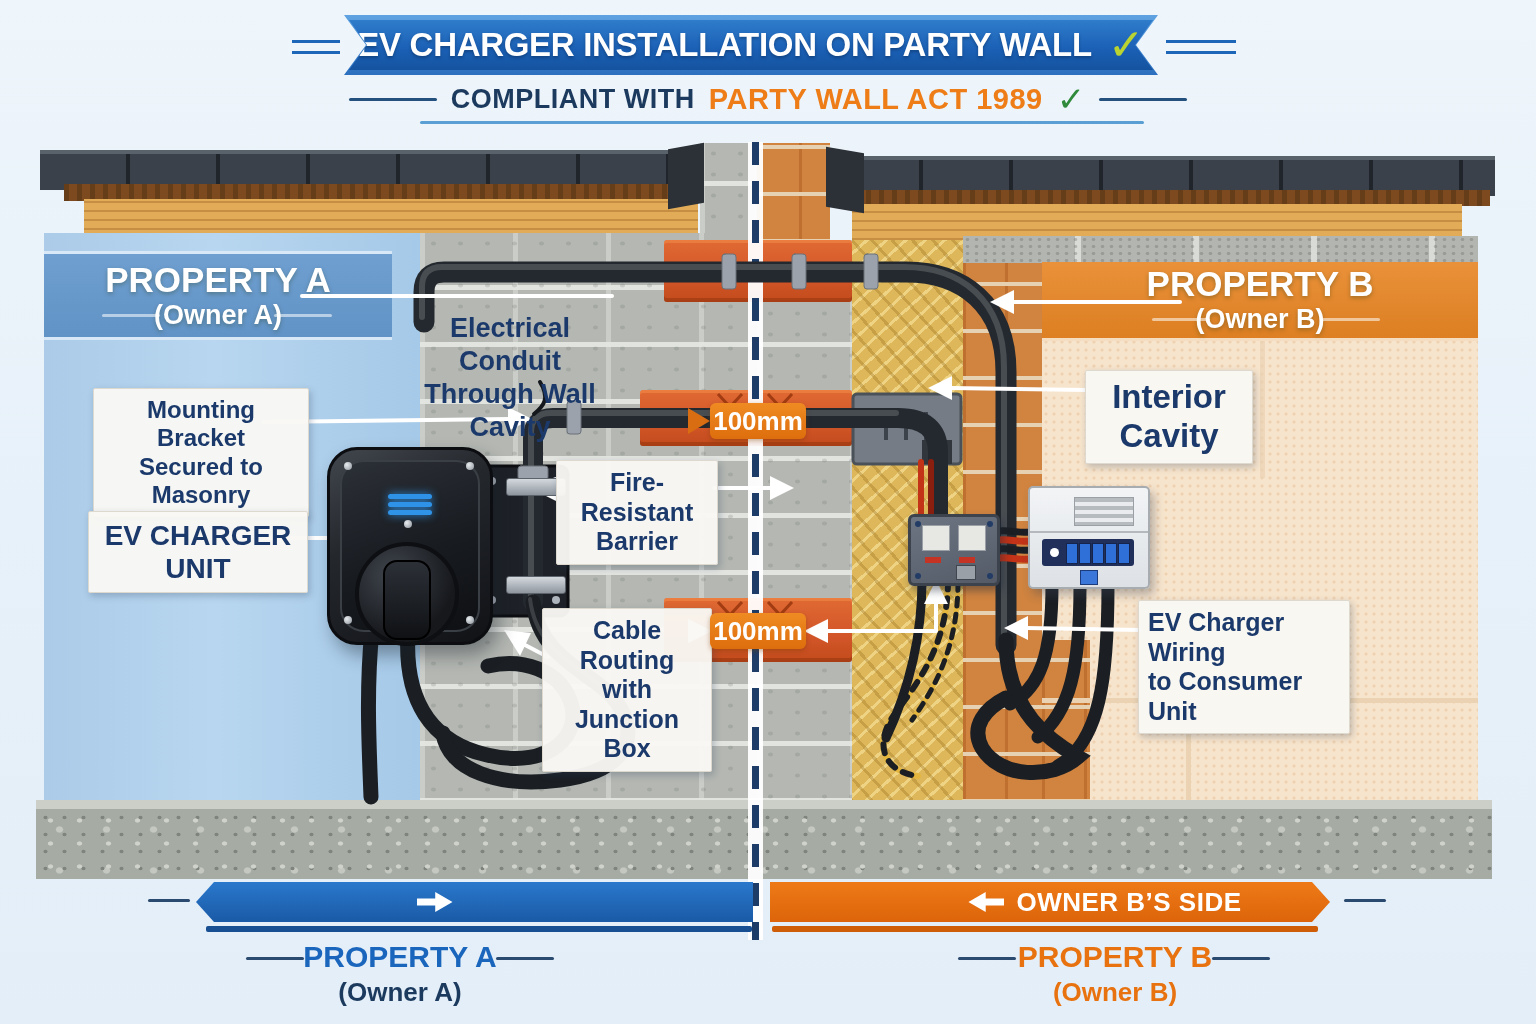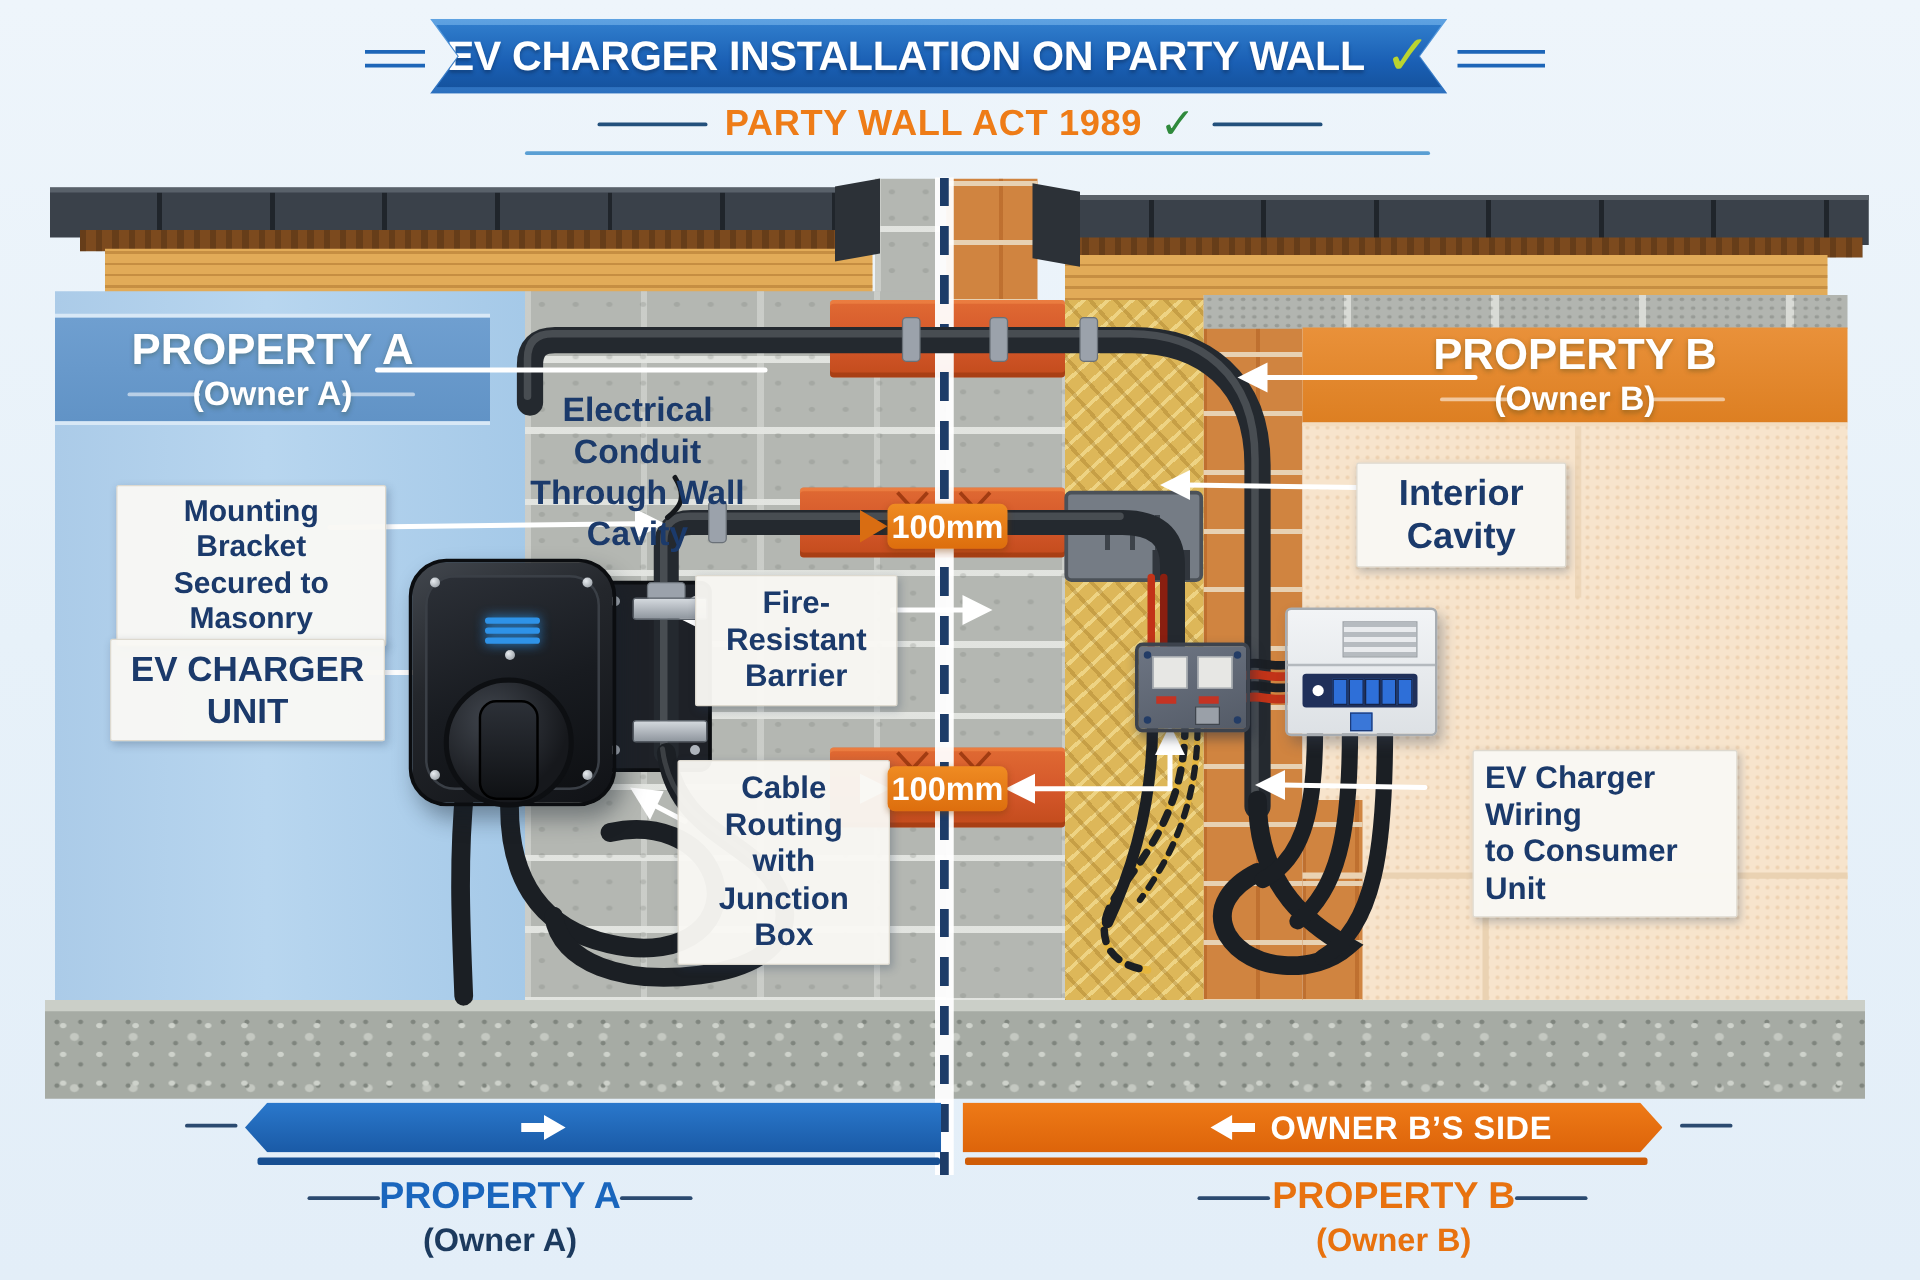--- a/index.html
+++ b/index.html
@@ -76,20 +76,21 @@
   <div class="abs dbl-line" style="left:292px;top:40px;width:48px;"></div>
   <div class="abs dbl-line" style="left:1166px;top:40px;width:70px;"></div>
   <div class="abs ribbon-outer" style="left:344px;top:15px;width:814px;height:60px;">
     <div class="ribbon-inner">
       <span class="title-txt">EV CHARGER INSTALLATION ON PARTY WALL</span>
       <span class="chk" style="color:#b9d430;font-size:44px;">✓</span>
     </div>
   </div>
   <div class="abs sub-row" style="left:0;top:82px;width:1536px;height:34px;">
     <span class="sub-line"></span>
+    <span style="color:#1c3a5e;font-size:27px;font-weight:800;letter-spacing:.5px;">COMPLIANT WITH</span>
     <span style="color:#ee7c17;font-size:29px;font-weight:800;letter-spacing:.5px;">PARTY WALL ACT 1989</span>
     <span class="chk" style="color:#2f8a3c;font-size:34px;">✓</span>
     <span class="sub-line"></span>
   </div>
   <div class="abs" style="left:420px;top:121px;width:724px;height:3px;background:#5a9fd4;border-radius:2px;"></div>
 
   <div class="abs roof" style="left:40px;top:150px;width:658px;height:36px;"></div>
   <div class="abs fascia" style="left:64px;top:184px;width:634px;height:17px;"></div>
   <div class="abs wood" style="left:84px;top:199px;width:614px;height:40px;"></div>
 
@@ -273,22 +274,22 @@
 
   <div class="abs" style="left:398px;top:312px;width:224px;text-align:center;color:#1b3a6b;font-weight:700;font-size:27px;line-height:1.22;white-space:pre-line;">Electrical Conduit
 Through Wall Cavity</div>
   <div class="abs lbl" style="left:93px;top:388px;width:196px;">Mounting Bracket
 Secured to Masonry</div>
   <div class="abs lbl" style="left:88px;top:511px;width:200px;font-size:28px;font-weight:800;">EV CHARGER UNIT</div>
   <div class="abs lbl" style="left:556px;top:460px;width:142px;font-size:25px;">Fire-Resistant
 Barrier</div>
   <div class="abs lbl" style="left:542px;top:608px;width:150px;font-size:25px;">Cable Routing
 with Junction Box</div>
-  <div class="abs lbl" style="left:1085px;top:370px;width:148px;font-size:29px;">Interior Cavity</div>
-  <div class="abs lbl" style="left:1138px;top:600px;width:192px;font-size:25px;text-align:left;margin-left:40px;">EV Charger Wiring
+  <div class="abs lbl" style="left:1085px;top:370px;width:148px;font-size:33px;">Interior Cavity</div>
+  <div class="abs lbl" style="left:1138px;top:600px;width:192px;font-size:25px;text-align:left;">EV Charger Wiring
 to Consumer Unit</div>
   <div class="abs badge" style="left:710px;top:403px;width:96px;height:36px;">100mm</div>
   <div class="abs badge" style="left:710px;top:613px;width:96px;height:36px;">100mm</div>
 
   <div class="ftick abs" style="left:148px;top:899px;width:42px;"></div>
   <div class="abs" style="left:196px;top:882px;width:557px;height:40px;background:linear-gradient(180deg,#2a78cc,#1a5aa6);clip-path:polygon(18px 0,100% 0,100% 100%,18px 100%,0 50%);display:flex;align-items:center;justify-content:center;gap:12px;">
     <span class="arrow-r" style="transform:translateX(-40px);"></span>
   </div>
   <div class="abs" style="left:206px;top:926px;width:546px;height:6px;background:#174f92;border-radius:2px;"></div>
   <div class="abs" style="left:770px;top:882px;width:560px;height:40px;background:linear-gradient(180deg,#ee7a17,#dd640a);clip-path:polygon(0 0,calc(100% - 18px) 0,100% 50%,calc(100% - 18px) 100%,0 100%);display:flex;align-items:center;justify-content:center;gap:12px;">

